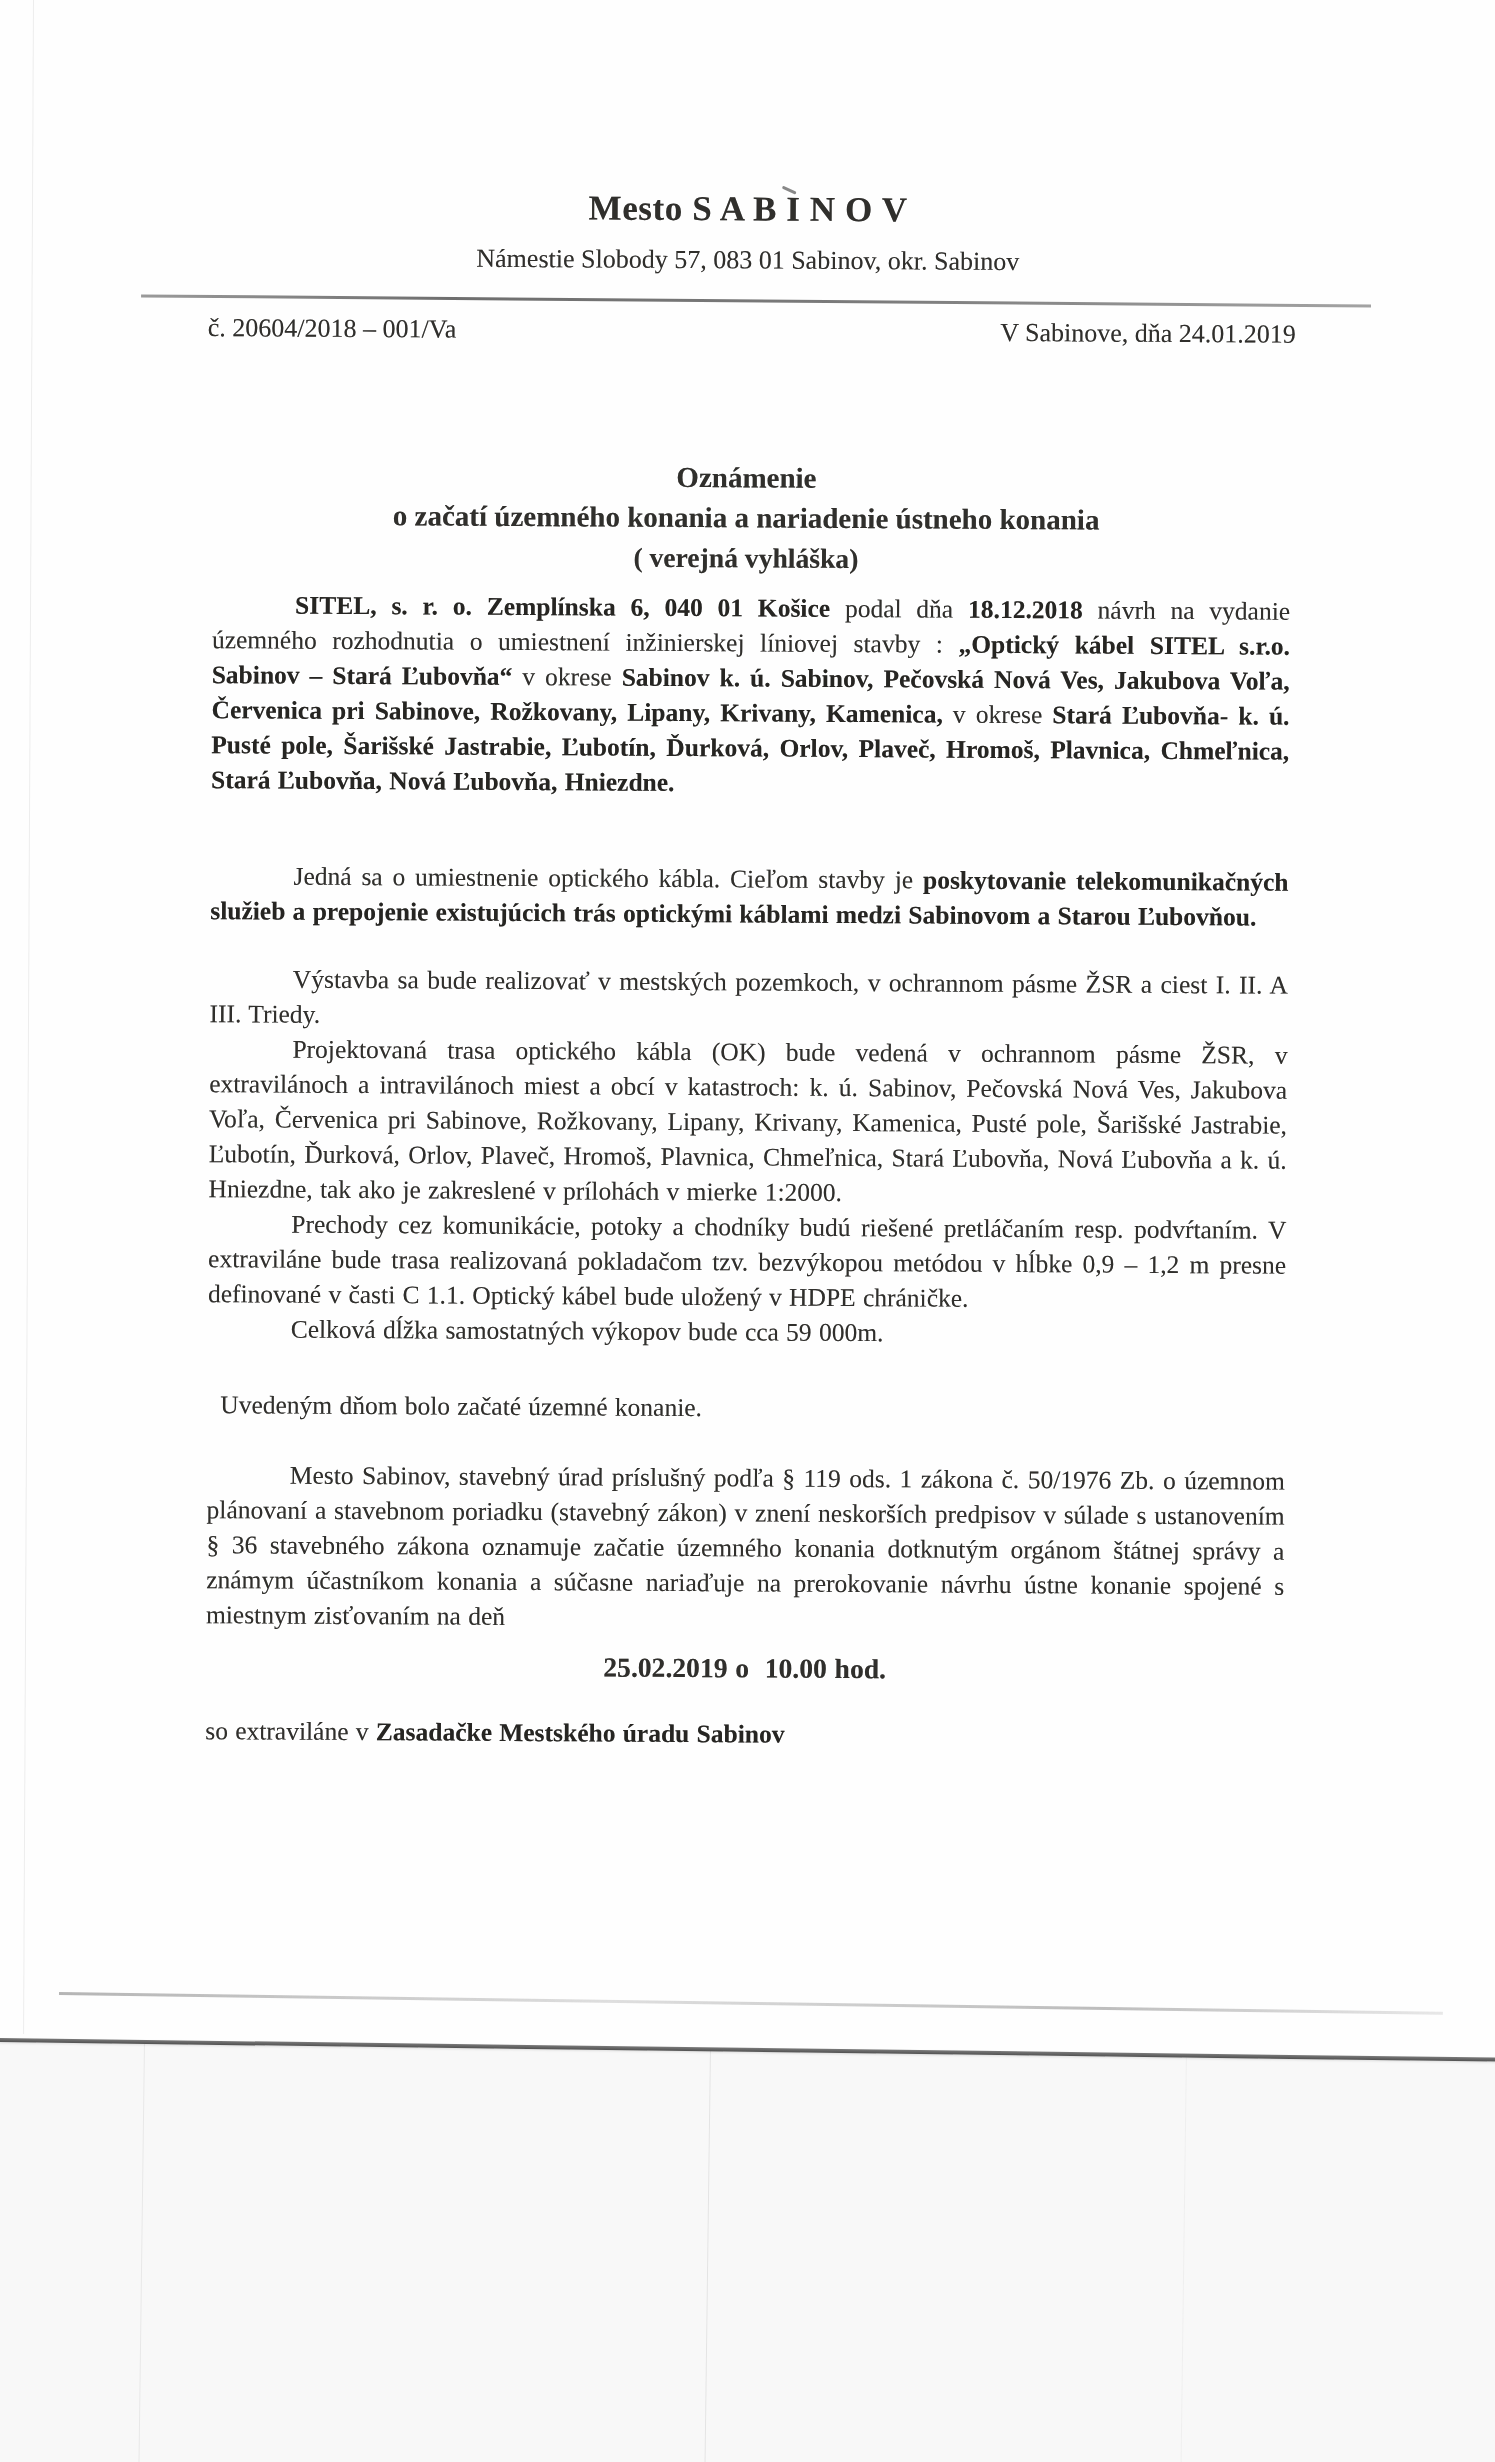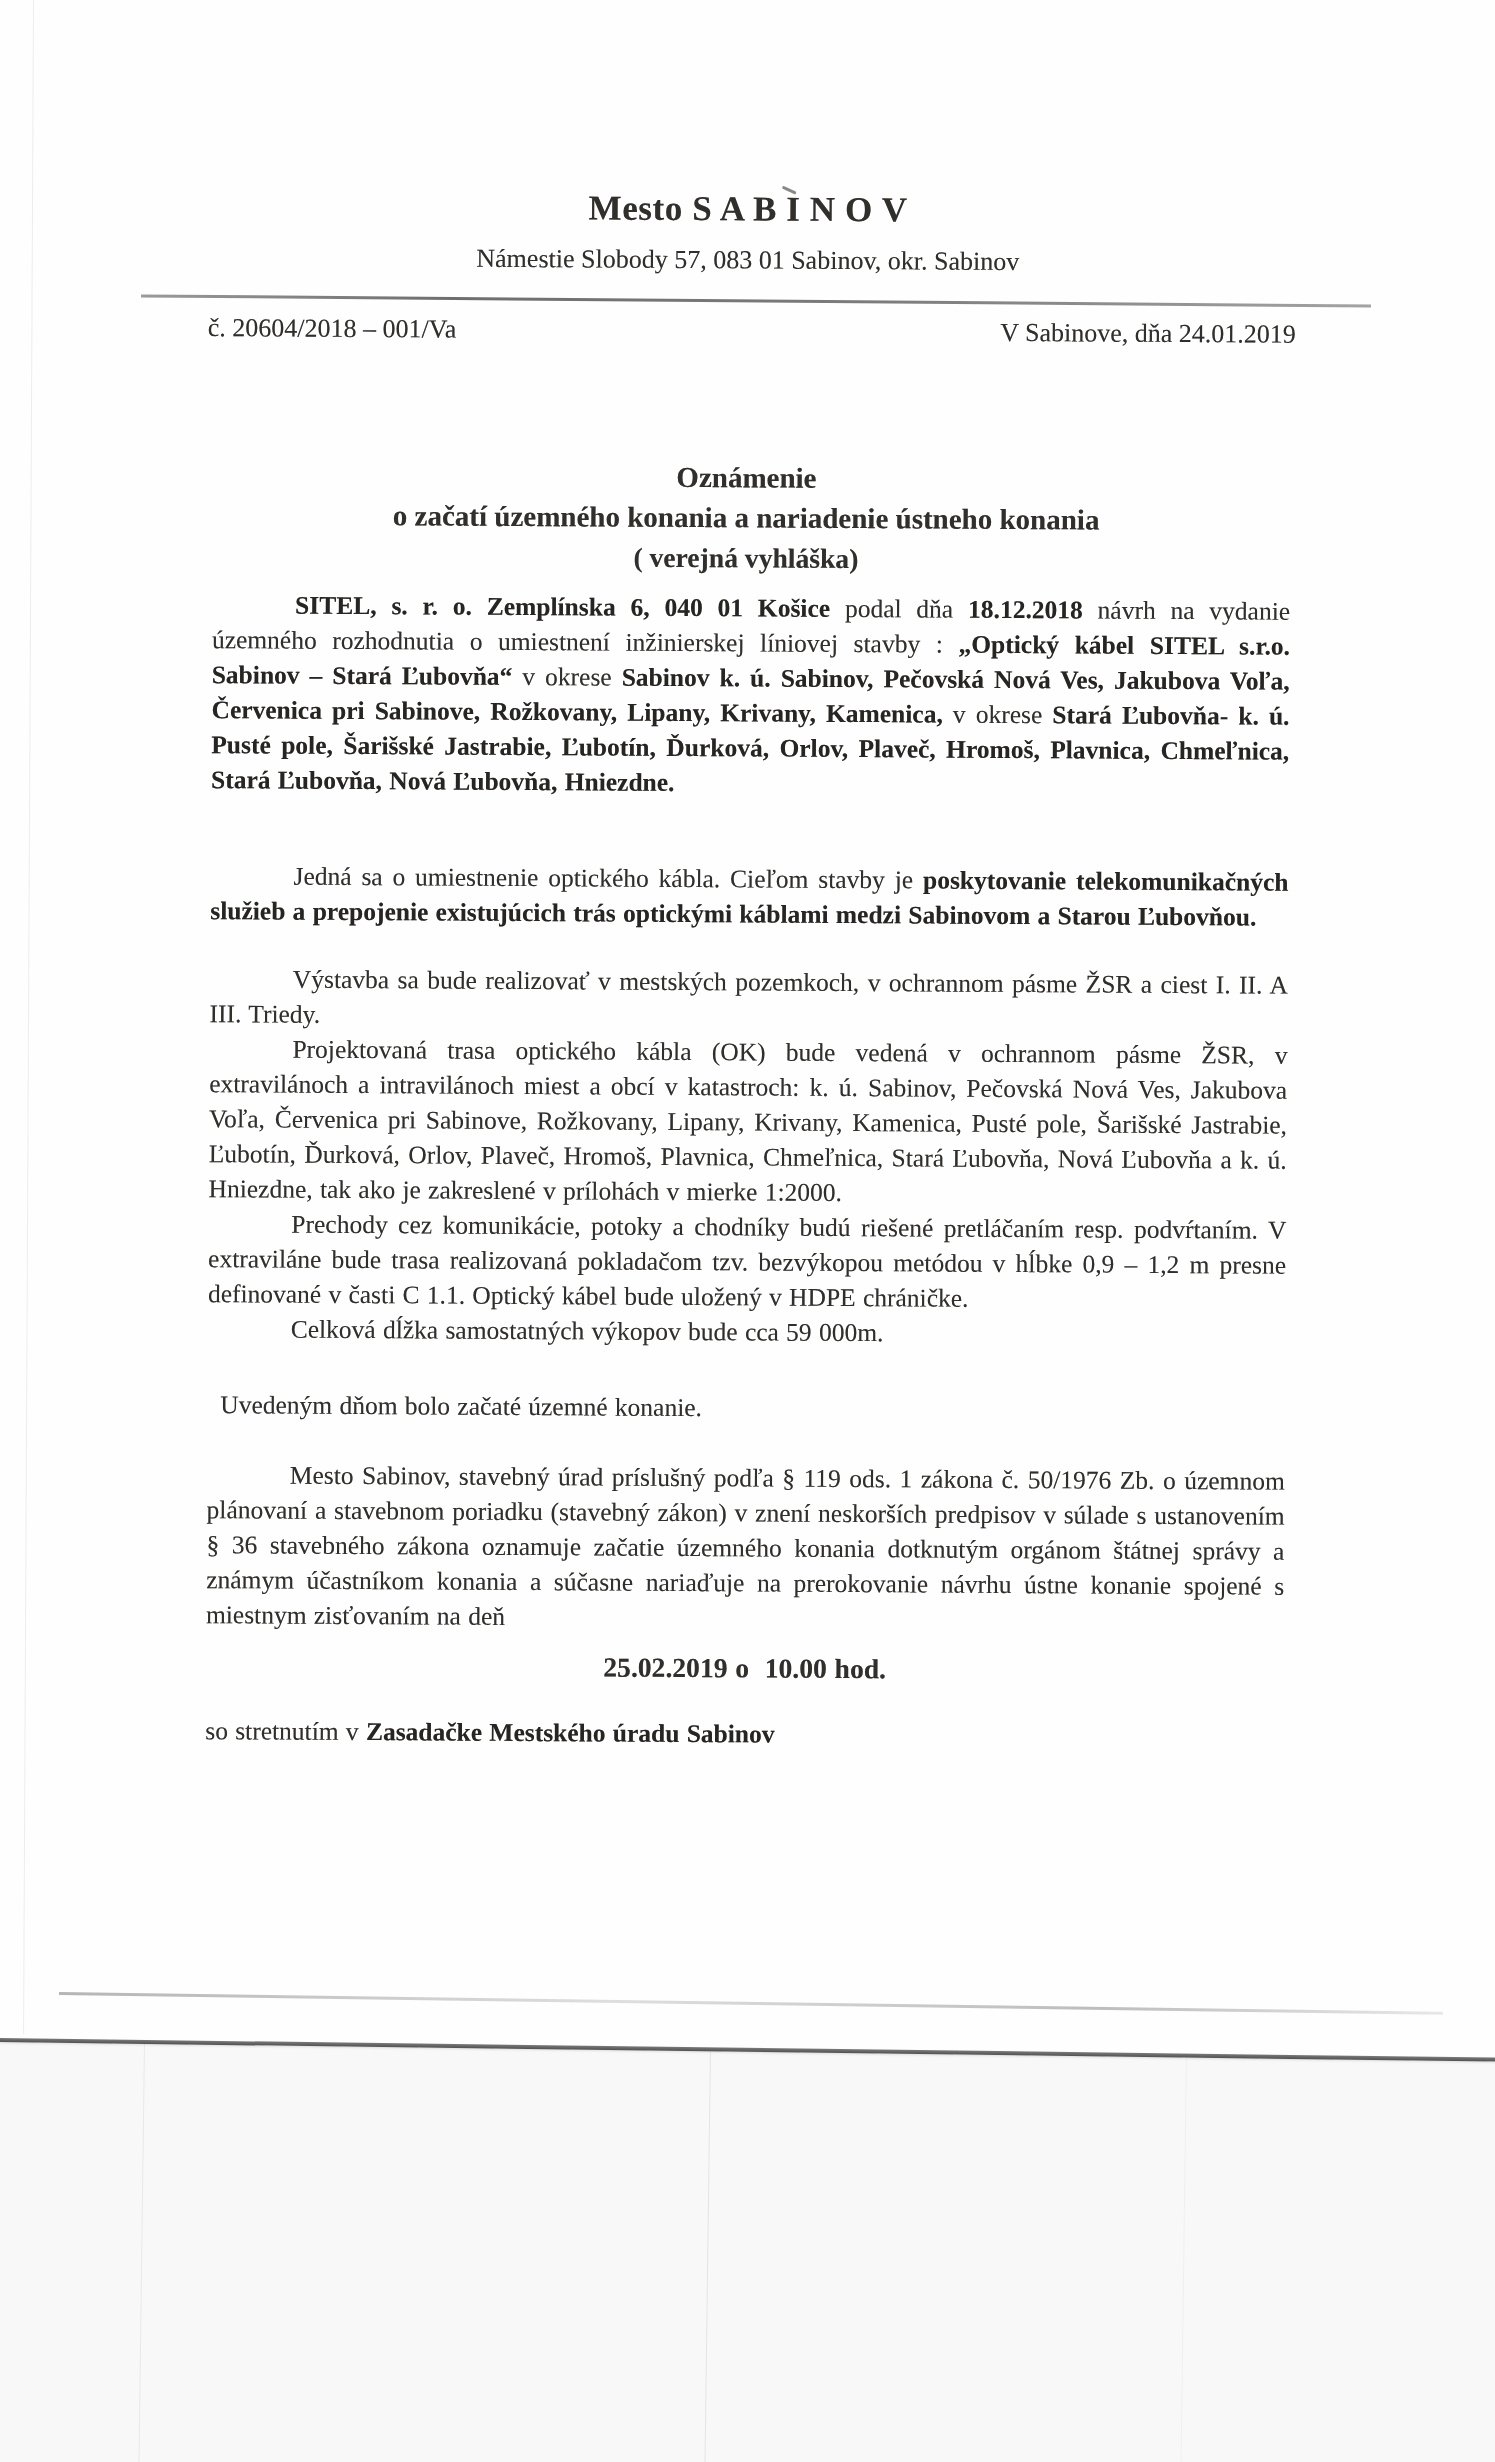--- a/index.html
+++ b/index.html
@@ -102,21 +102,21 @@
       <p class="para indent p5">Prechody cez komunikácie, potoky a chodníky budú riešené pretláčaním resp. podvŕtaním. V extraviláne bude trasa realizovaná pokladačom tzv. bezvýkopou metódou v hĺbke 0,9 – 1,2 m presne definované v časti C 1.1. Optický kábel bude uložený v HDPE chráničke.</p>
 
       <p class="para indent p6">Celková dĺžka samostatných výkopov bude cca 59 000m.</p>
 
       <p class="para p7">Uvedeným dňom bolo začaté územné konanie.</p>
 
       <p class="para indent p8">Mesto Sabinov, stavebný úrad príslušný podľa § 119 ods. 1 zákona č. 50/1976 Zb. o územnom plánovaní a stavebnom poriadku (stavebný zákon) v znení neskorších predpisov v súlade s ustanovením § 36 stavebného zákona oznamuje začatie územného konania dotknutým orgánom štátnej správy a známym účastníkom konania a súčasne nariaďuje na prerokovanie návrhu ústne konanie spojené s miestnym zisťovaním na deň</p>
 
       <p class="para meeting-date">25.02.2019 o  10.00 hod.</p>
 
-      <p class="para venue-line"><span>so stretnutím v </span><b>Zasadačke Mestského úradu Sabinov</b></p>
+      <p class="para venue-line"><span>so extraviláne v </span><b>Zasadačke Mestského úradu Sabinov</b></p>
 
     </div>
 
     <div class="speck"></div>
   </div>
 
   <div class="smudge"></div>
 
   <div class="below-page">
     <div class="fold fold-a"></div>

